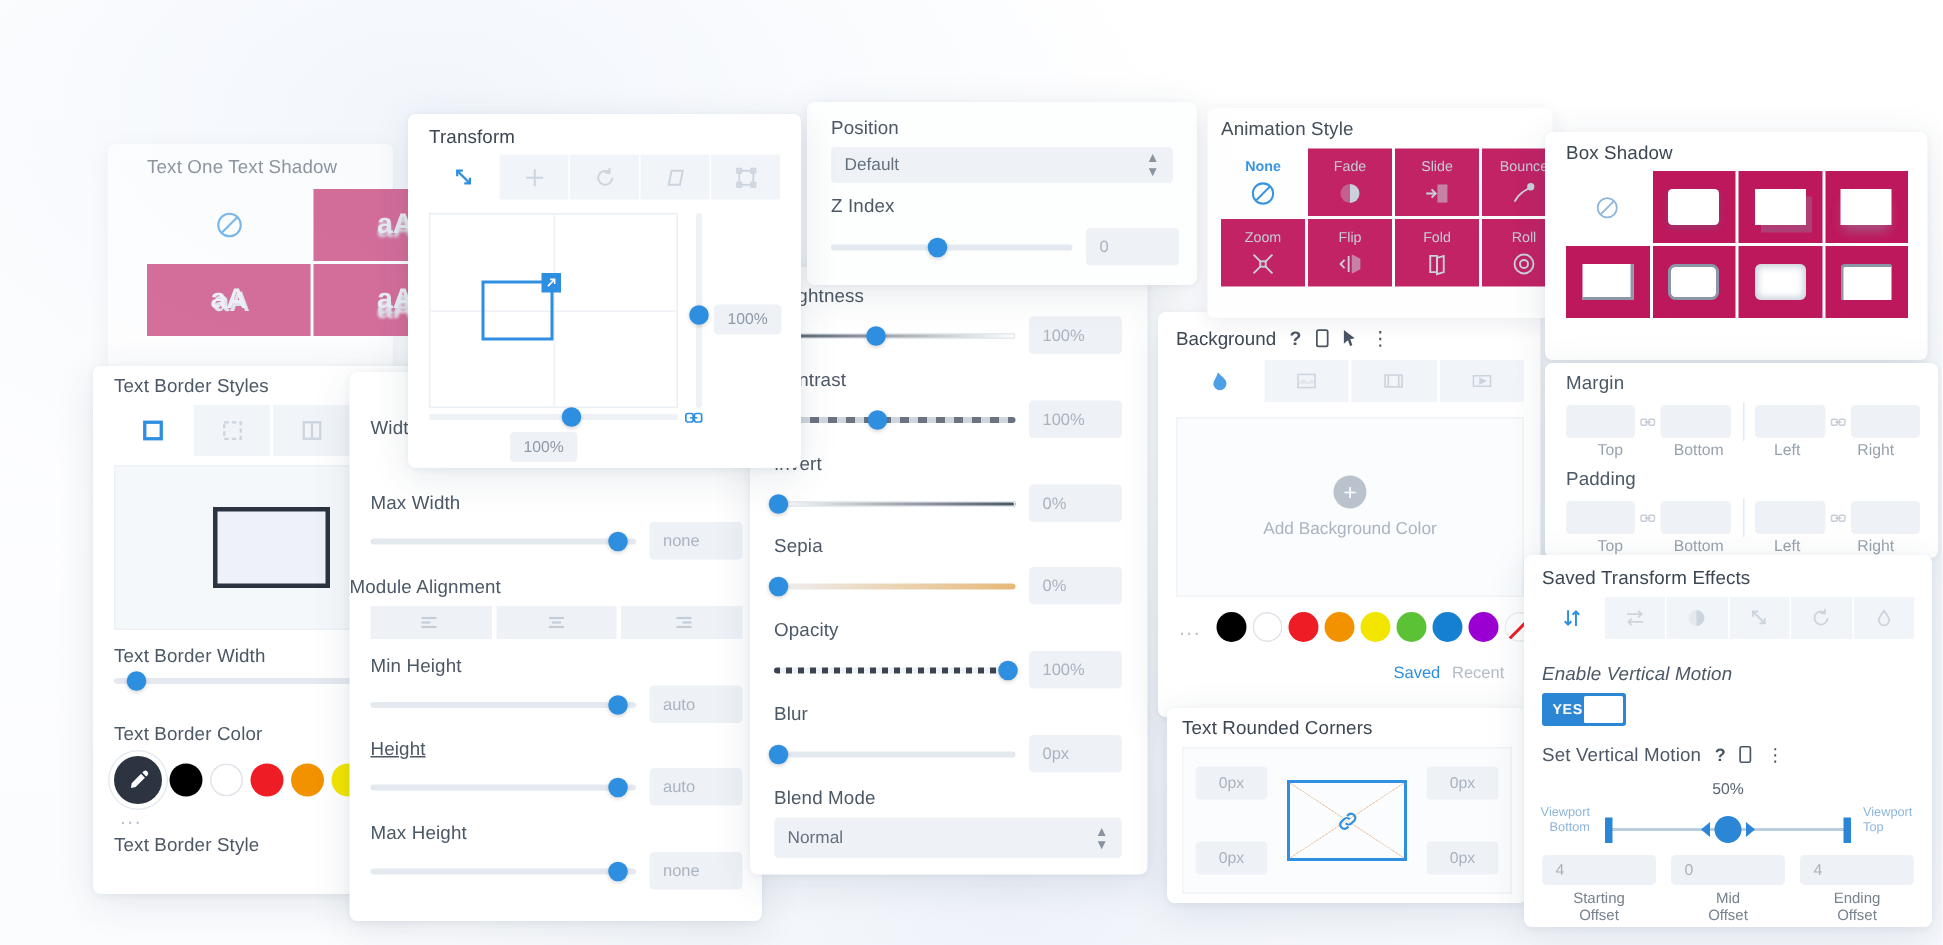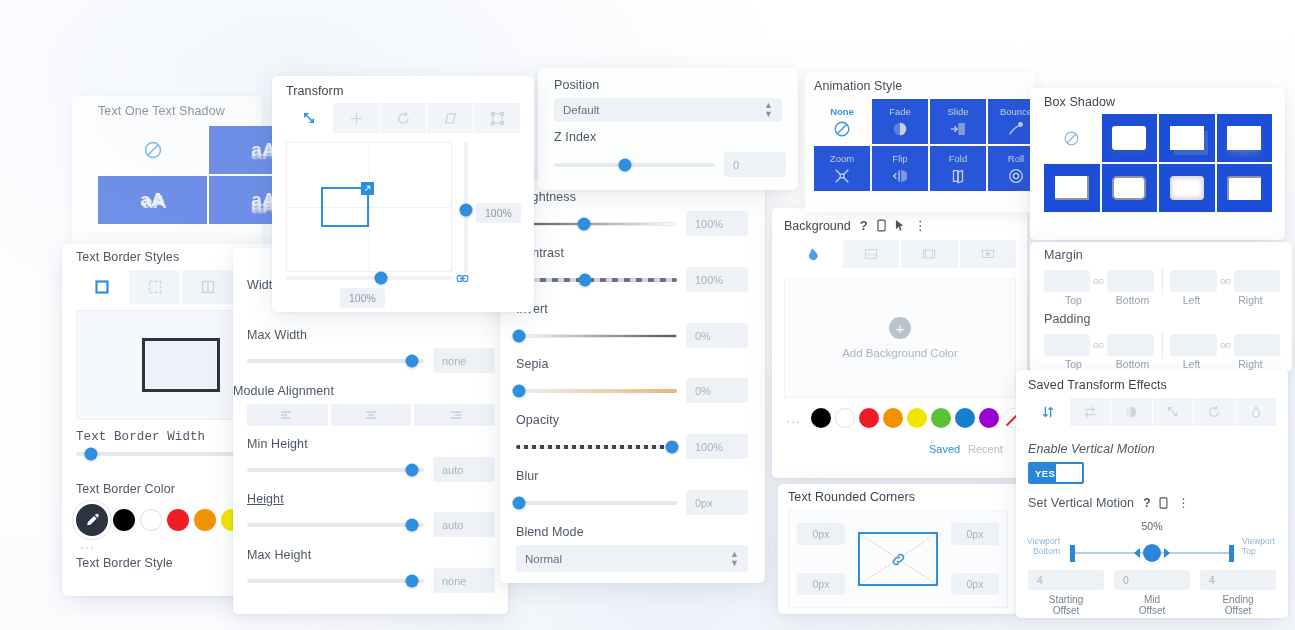--- a/index.html
+++ b/index.html
@@ -62,21 +62,21 @@
   }
   .vbox {
     width: 62px; height: 25px; background: #eef2f7; border-radius: 3px;
     display:flex; align-items:center; padding-left:9px;
     font-size: 11px; color: #aab3bf;
   }
 
   
   .optgrid { display: grid; gap: 2px; background: #ffffff; }
   .opt {
-    background: #1d4ed8;
+    background: #be185d;
     display: flex; flex-direction: column; align-items: center; justify-content: center;
     gap: 3px;
   }
   .opt.active { background: #ffffff; }
   .opt .oname { font-size: 9.5px; color: #c3cbd6; }
   .opt.active .oname { color: #2e8fe0; font-weight: bold; }
   .opt .oic { color: #c7cfda; display:flex; align-items:center; justify-content:center; }
   .opt.active .oic { color: #2e8fe0; }
 
   .tabrow { display: flex; gap: 2px; }
@@ -157,21 +157,21 @@
       <svg width="16" height="16" viewBox="0 0 16 16" fill="none" stroke="currentColor" stroke-width="1.5">
           <rect x="2.5" y="2.5" width="11" height="11" rx="3"></rect>
         </svg>
     </div>
   </div>
 
   <div style="position:absolute; left:14px; top:66px; width:210px; height:110px; background:#f5f8fb; border:1px solid #edf1f6; display:flex; align-items:center; justify-content:center;">
     <div style="width:78px; height:54px; border:3px solid #2b3440; background:#eef2f8;"></div>
   </div>
 
-  <div class="lbl" style="position:absolute; left:14px; top:186px;font-family:Liberation Mono, monospace;">Text Border Width</div>
+  <div class="lbl" style="position:absolute; left:14px; top:186px;">Text Border Width</div>
   <div class="srow" style="position:absolute; left:14px; top:208px; width:185px;">
     <div class="track">
       <div class="knob" style="left:8%;"></div>
     </div>
   </div>
 
   <div class="lbl" style="position:absolute; left:14px; top:238px;">Text Border Color</div>
   <div class="swatches" style="position:absolute; left:14px; top:260px;">
     <div style="width:32px;height:32px;border-radius:50%;background:#2b3440;display:flex;align-items:center;justify-content:center;box-shadow:0 0 0 3px #fff,0 0 0 4px #e6ebf1;">
       <svg width="15" height="15" viewBox="0 0 16 16" fill="#fff">
@@ -536,21 +536,21 @@
       <div class="oic">
         <svg width="18" height="18" viewBox="0 0 20 20" fill="none" stroke="currentColor" stroke-width="1.4">
             <circle cx="10" cy="10" r="7"></circle>
             <circle cx="10" cy="10" r="3"></circle>
           </svg>
       </div>
     </div>
   </div>
 </div>
 
-<div class="panel" style="left:778px; top:484px; width:240px; height:130px;">
+<div class="panel" style="left:778px; top:472px; width:240px; height:130px;">
   <div class="lbl" style="position:absolute; left:10px; top:6px; color:#3b4652;">Text Rounded Corners</div>
   <div style="position:absolute; left:10px; top:26px; width:220px; height:98px; background:#fbfcfe; border:1px solid #f0f3f7;">
     <div class="fbox center" style="position:absolute; left:8px; top:12px; width:48px; height:22px; font-size:10.5px;">0px</div>
     <div class="fbox center" style="position:absolute; right:8px; top:12px; width:48px; height:22px; font-size:10.5px;">0px</div>
     <div class="fbox center" style="position:absolute; left:8px; bottom:12px; width:48px; height:22px; font-size:10.5px;">0px</div>
     <div class="fbox center" style="position:absolute; right:8px; bottom:12px; width:48px; height:22px; font-size:10.5px;">0px</div>
     <div style="position:absolute; left:50%; top:50%; transform:translate(-50%,-50%); width:80px; height:54px; border:2px solid #2e8fe0; display:flex; align-items:center; justify-content:center; background:
            linear-gradient(to bottom right, transparent 49.6%, #f2d7c0 49.6%, #f2d7c0 50.4%, transparent 50.4%),
            linear-gradient(to bottom left, transparent 49.6%, #f2d7c0 49.6%, #f2d7c0 50.4%, transparent 50.4%);">
       <span style="color:#2e8fe0;">

